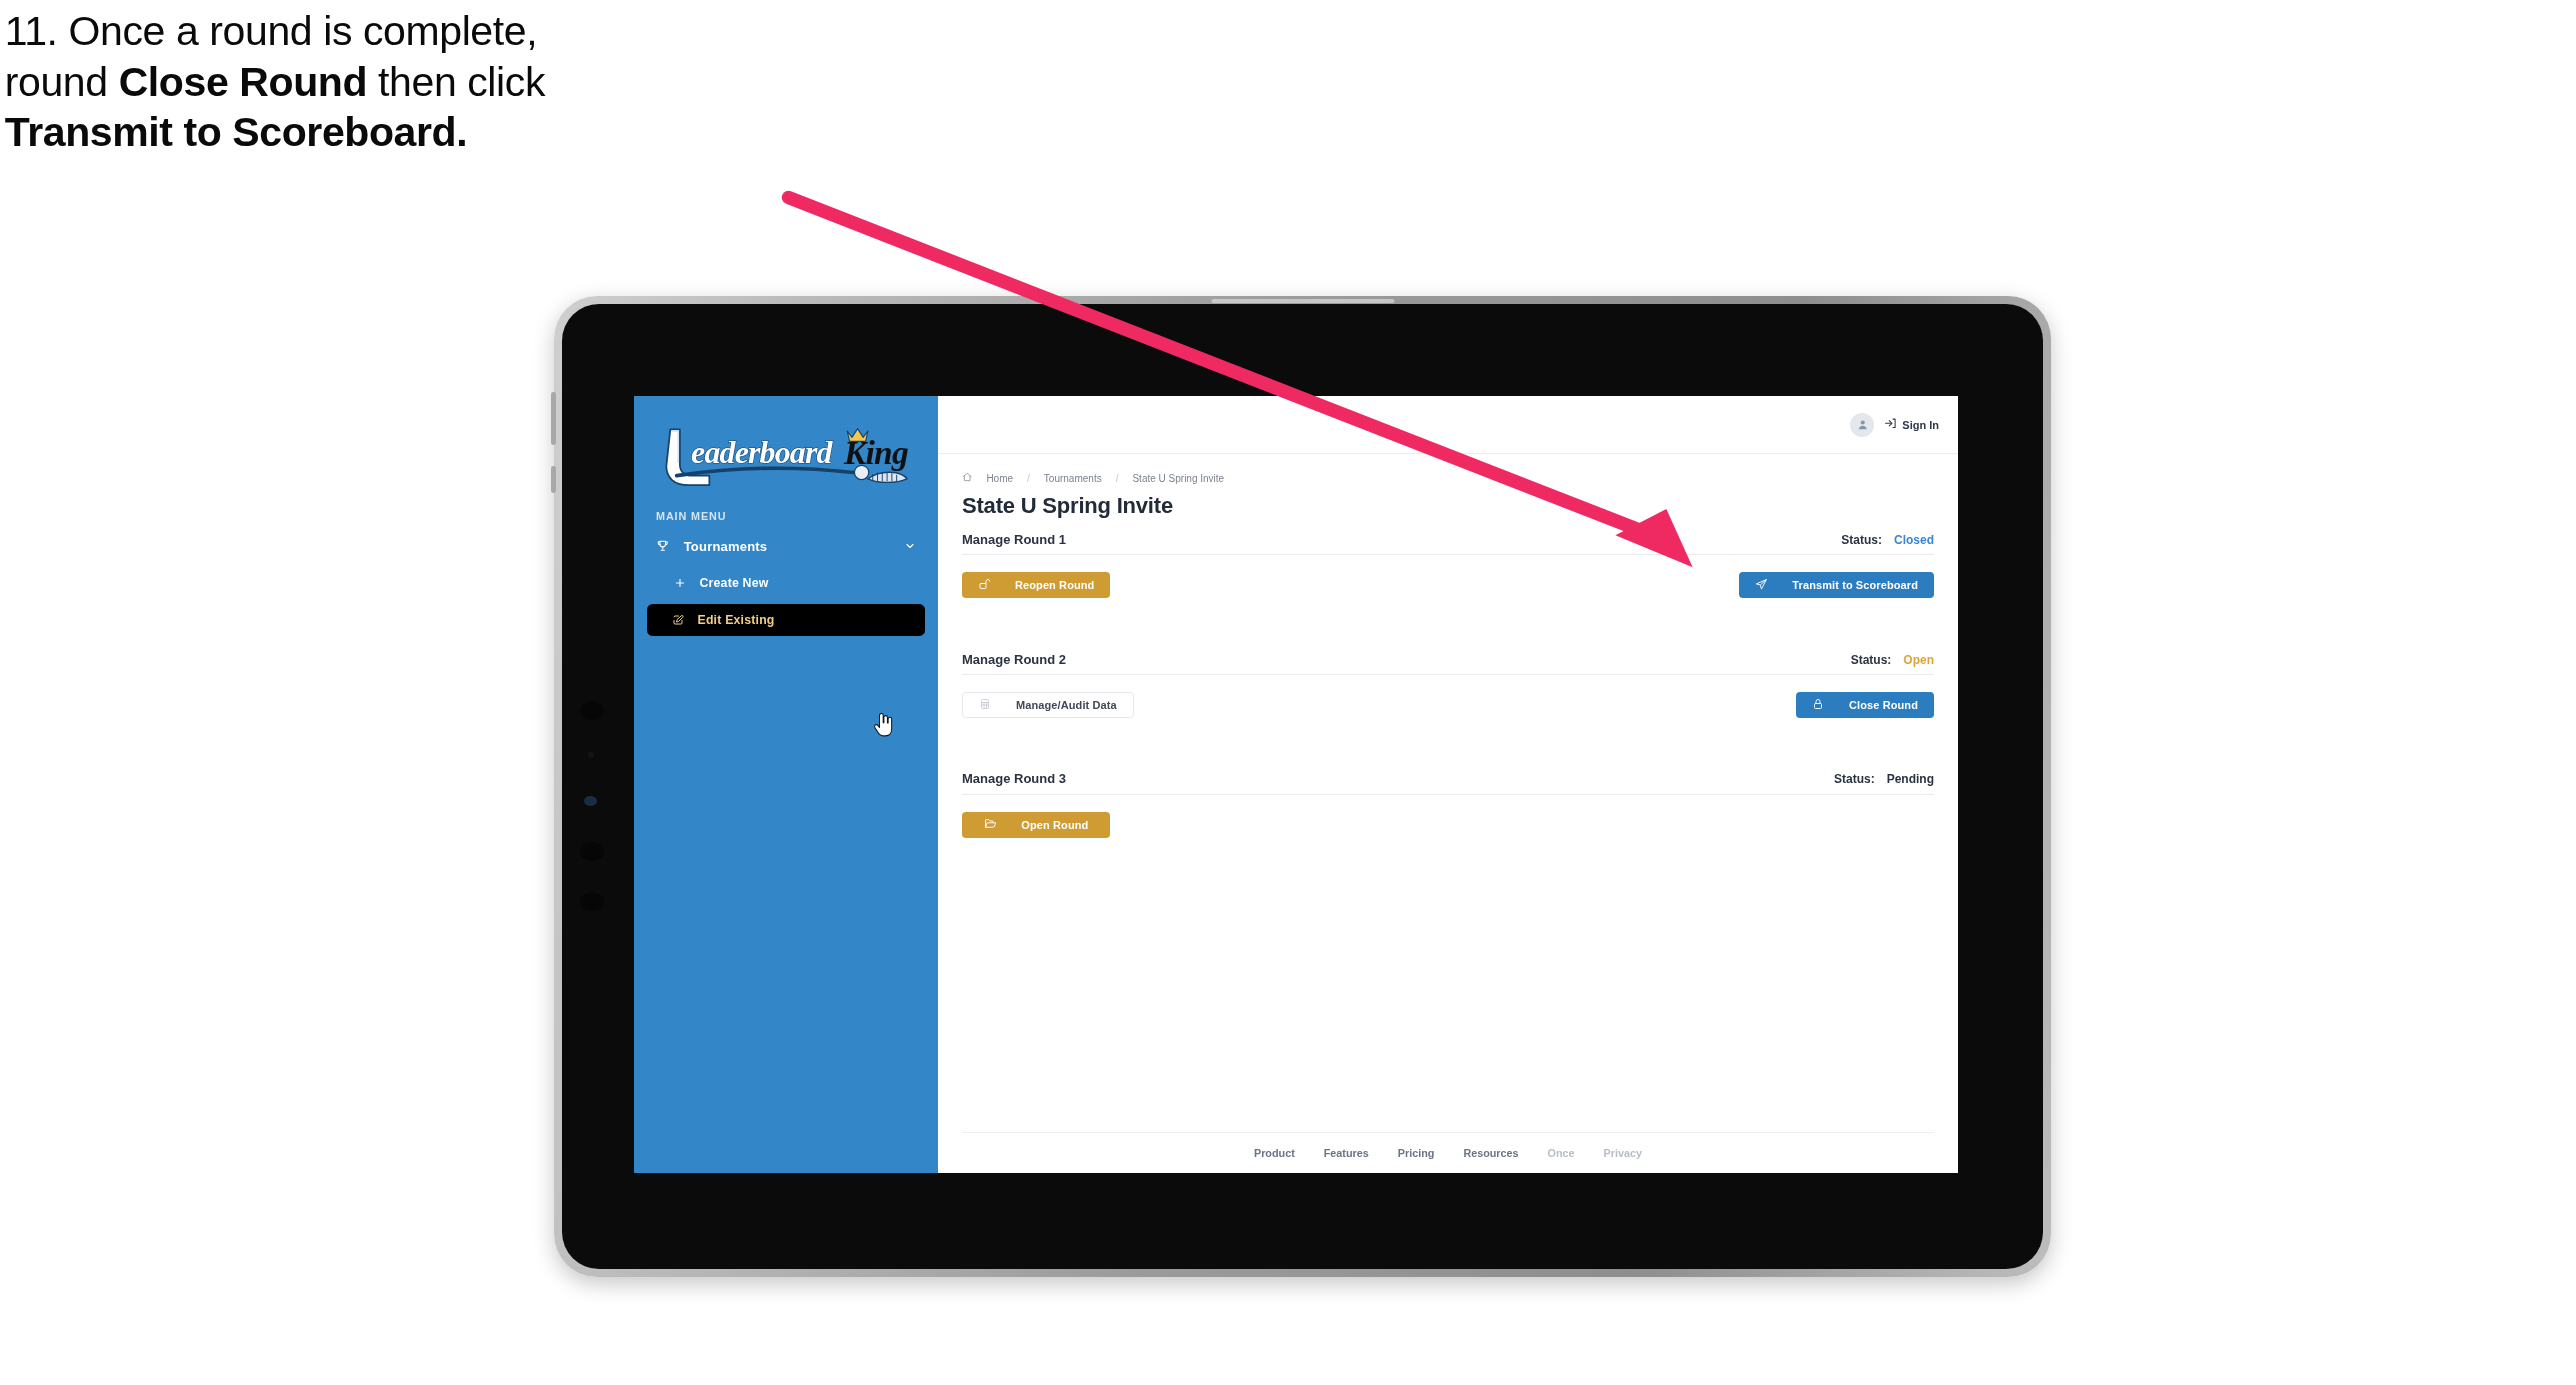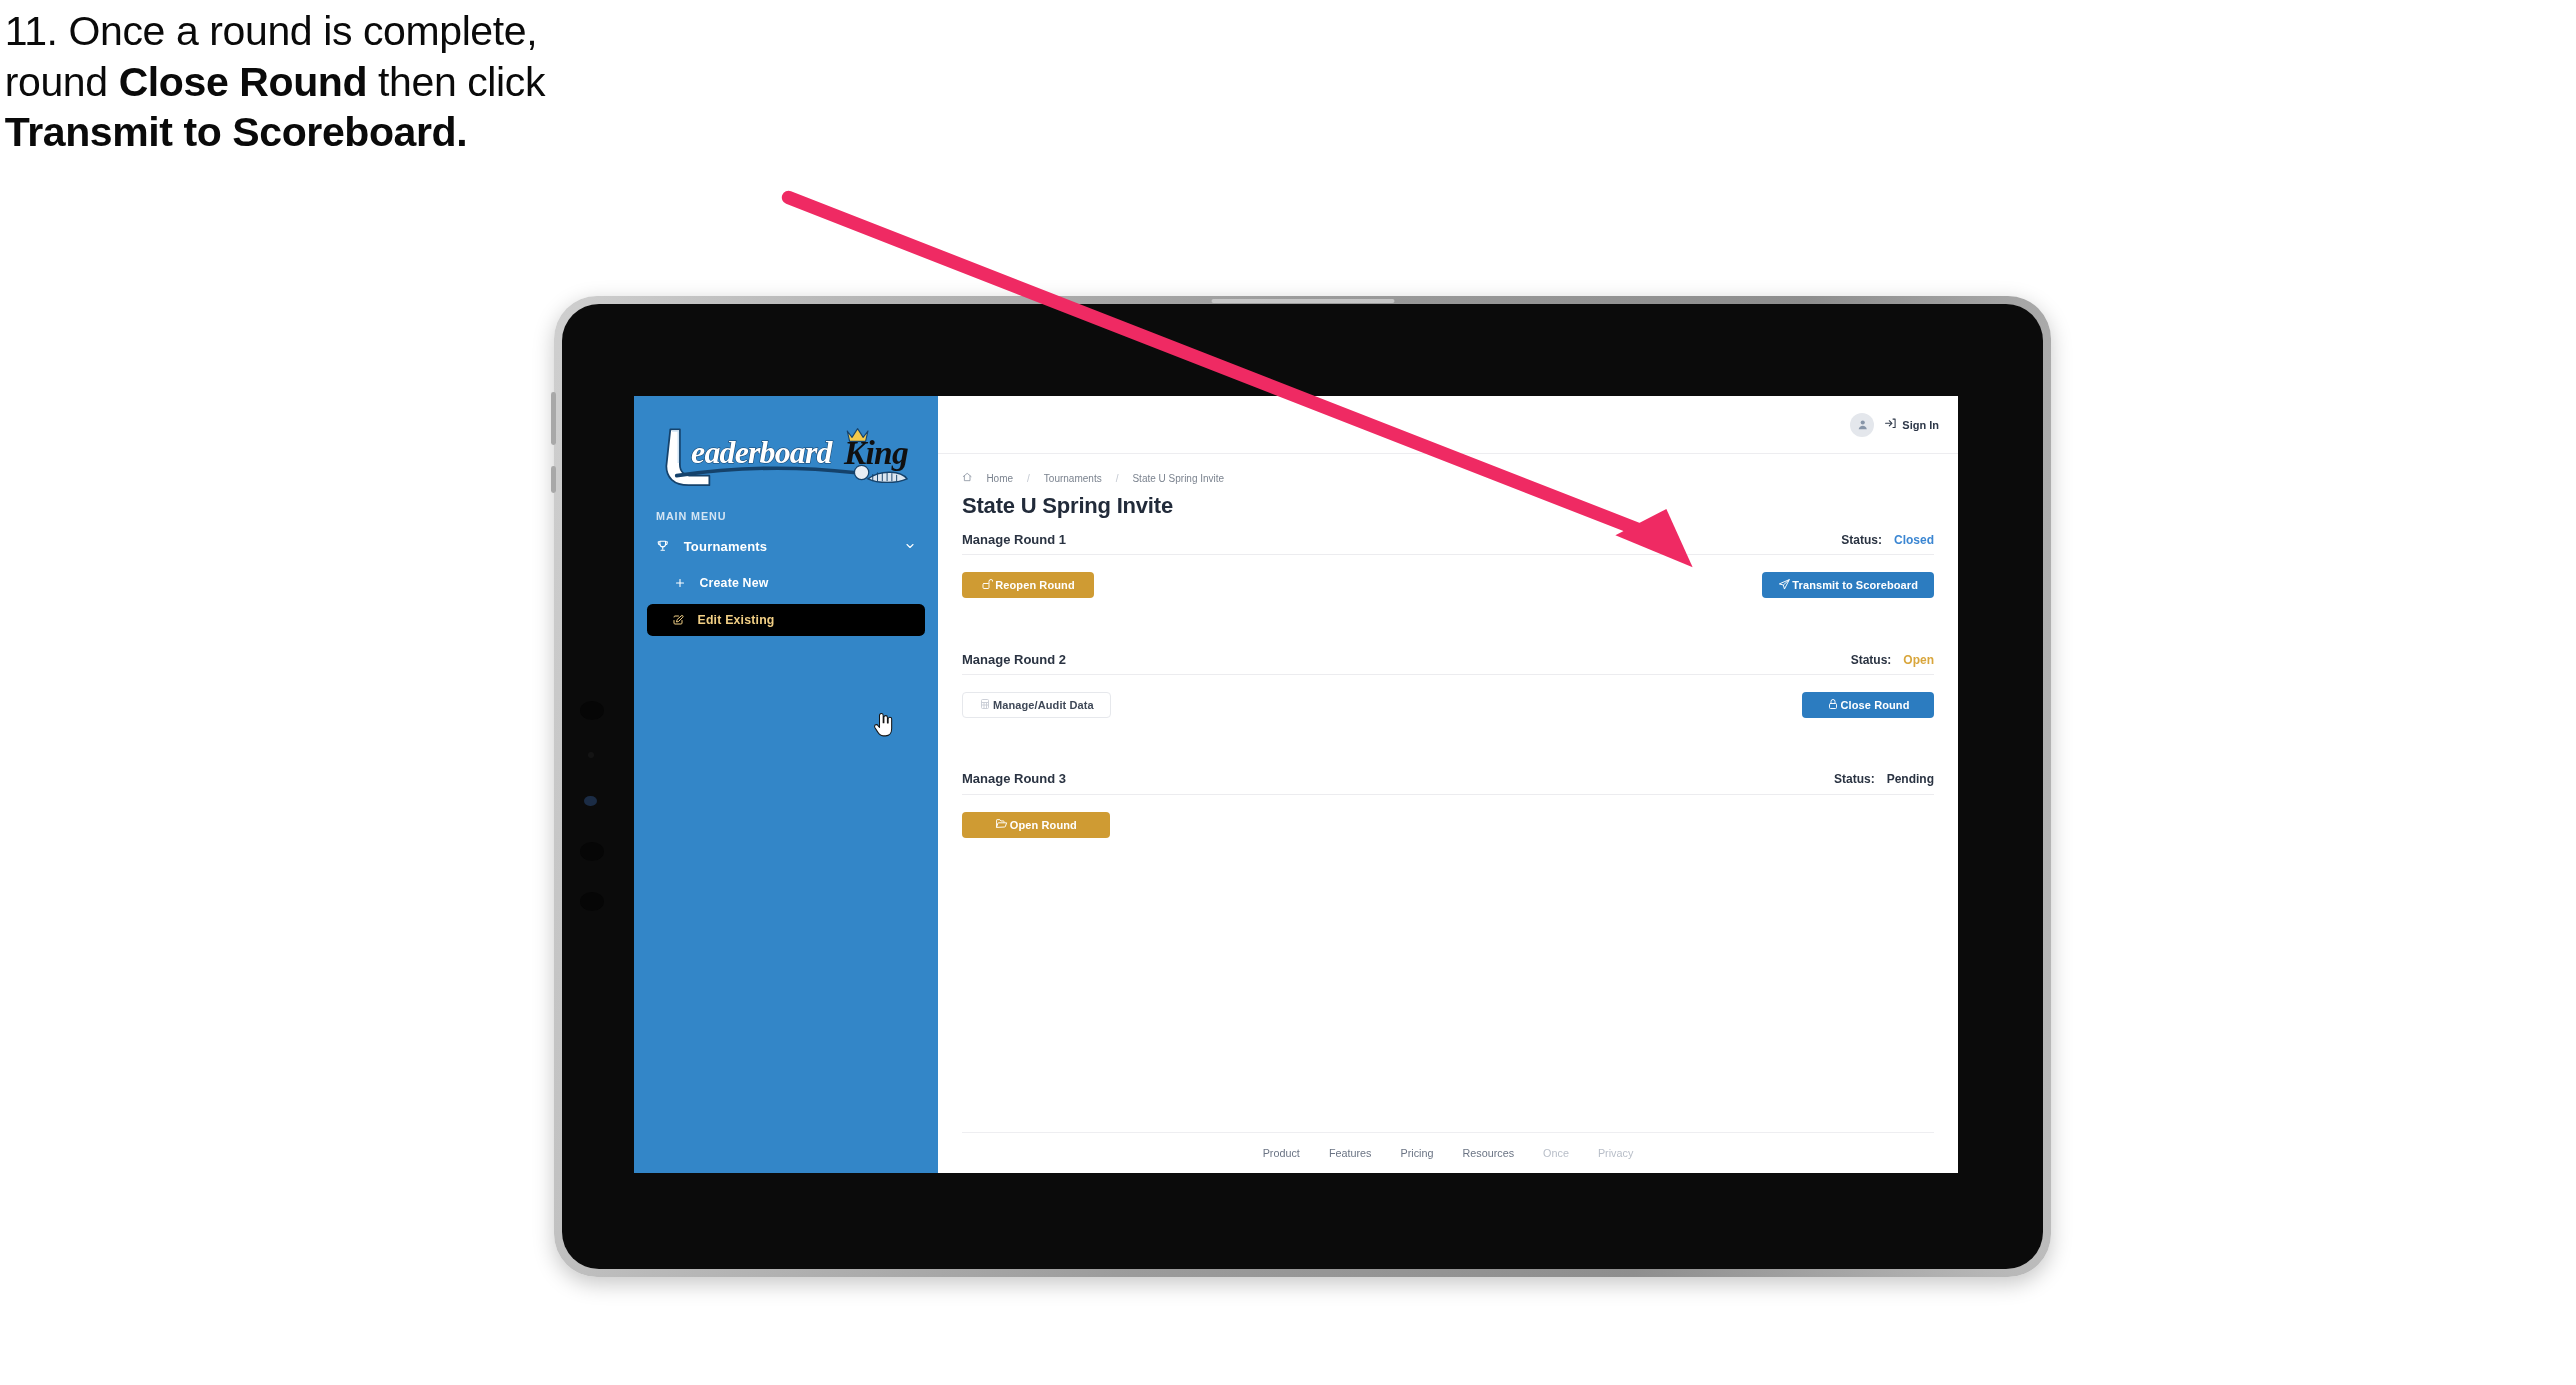--- a/index.html
+++ b/index.html
@@ -215,21 +215,21 @@
   .st-open   { color: #D9A63C; }
   .st-pending{ color: #2a3342; }
 
   .round-actions {
     display: flex; align-items: center; justify-content: space-between;
     padding: 11px 0 0 0;
     min-height: 49px;
   }
   .btn {
     display: inline-flex; align-items: center; justify-content: center;
-    gap: 2px;
+    gap: 25px;
     height: 26px;
     padding: 0 16px;
     border-radius: 4px;
     font-size: 11px;
     font-weight: 700;
     letter-spacing: 0.1px;
     border: none;
     white-space: nowrap;
     cursor: pointer;
   }
@@ -247,21 +247,21 @@
   
   .footer {
     border-top: 0.8px solid #eeeef1;
     height: 41px;
     display: flex; align-items: center; justify-content: center;
     gap: 29px;
     margin: 0 24px;
   }
   .footer a {
     font-size: 10.8px;
-    font-weight: 400;
+    font-weight: 700;
     color: #6b7484;
     text-decoration: none;
   }
   .footer a.dim { color: #b8bec8; }
 </style>
 </head>
 <body>
 
 <div id="root">
 

